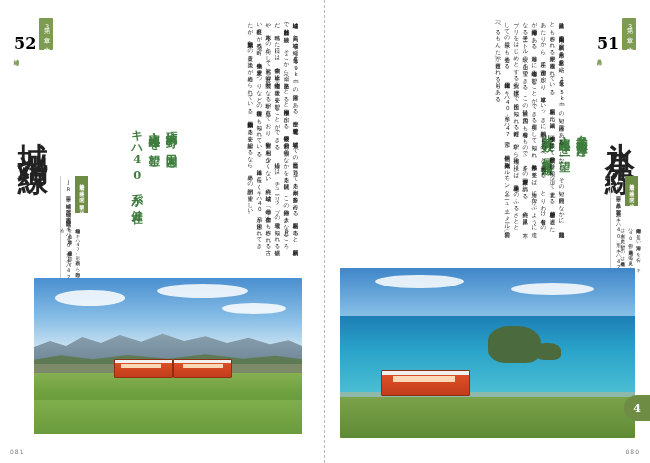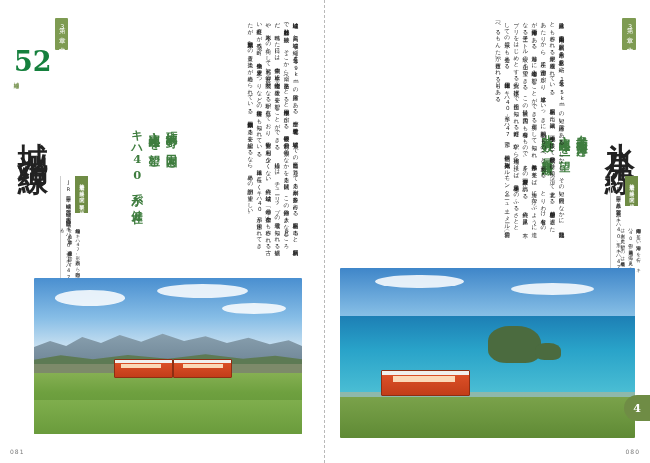--- a/index.html
+++ b/index.html
@@ -69,26 +69,26 @@
     color:#fff;
     font-size:6.5px;
     letter-spacing:1px;
     padding:4px 2px;
     writing-mode:vertical-rl;
     text-orientation:upright;
     line-height:1.5;
     border-radius:1px;
   }
   .tag-num{
-    font-size:27px;
+    font-size:16px;
     font-weight:bold;
-    color:#15803d;
+    color:#000000;
     font-family:"DejaVu Serif","Liberation Serif",serif;
     line-height:1;
-    margin-top:30px;
+    margin-top:18px;
   }
   .tag-sub{
     writing-mode:vertical-rl;
     text-orientation:upright;
     font-size:5.5px;
     color:#6f8c45;
     letter-spacing:1px;
     margin-top:2px;
   }
 
@@ -277,20 +277,24 @@
       </div>
     </div>
 
     <div class="pgnum left">081</div>
   </div>
 
   <div class="page page-right">
 
     <div class="route-tag right">
       <div class="tag-label">第3章 北陸地方</div>
+      <div>
+        <div class="tag-num">51</div>
+        <div class="tag-sub">氷見線</div>
+      </div>
     </div>
 
     <div class="line-title right">氷見線</div>
 
     <div class="sec-head right vtext">名勝雨晴海岸と
 立山連峰を一望
 北陸有数の景勝路線</div>
 
     <div class="body-cols right">氷見線は、富山県高岡市の高岡駅と氷見市の氷見駅を結ぶ、全長16・5kmの短い路線である。しかし、その短い区間のなかに、北陸屈指とも称される絶景が凝縮されている。
 高岡駅を出た列車は、工場地帯を抜けて能登半島の付け根に沿って北上する。越中国分駅を過ぎたあたりから、左手に富山湾が広がり、車窓はいっきに開放的なものへと変わる。

